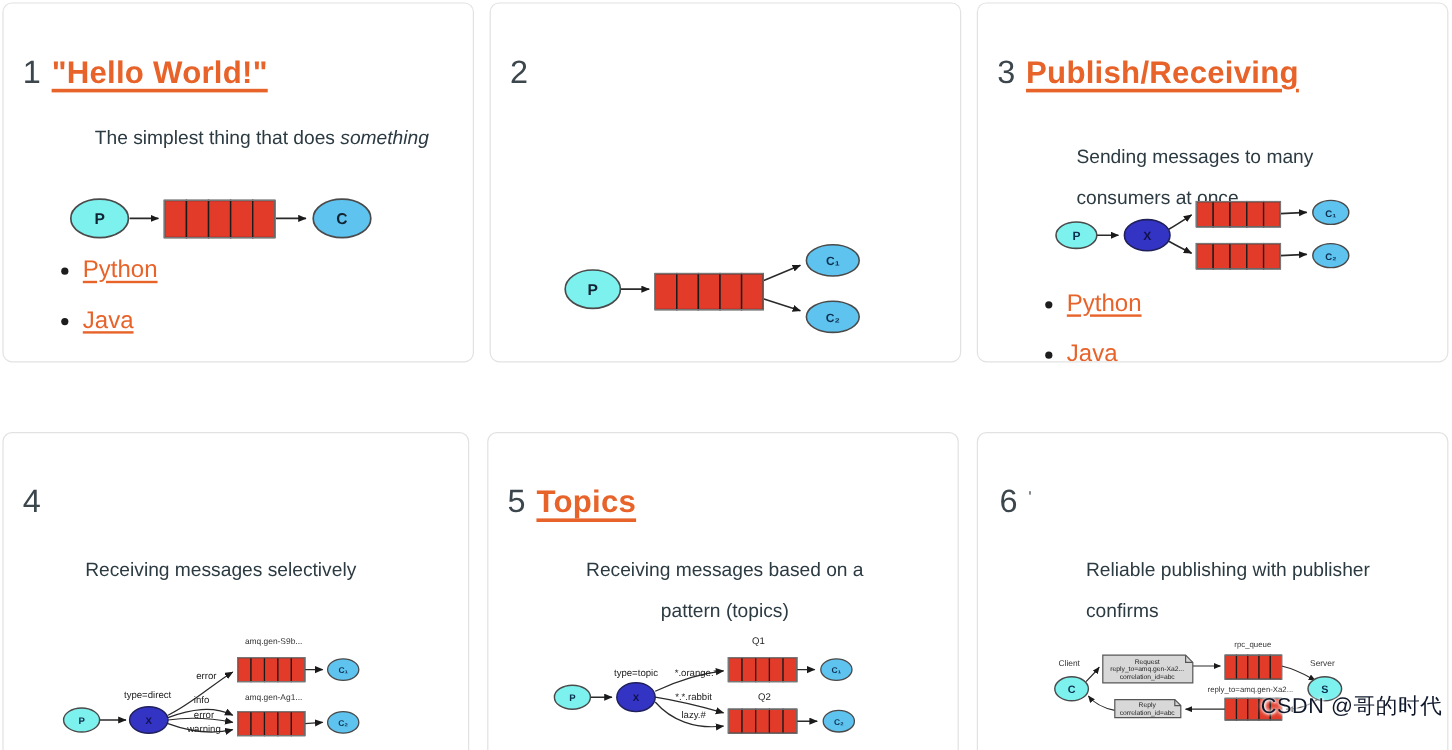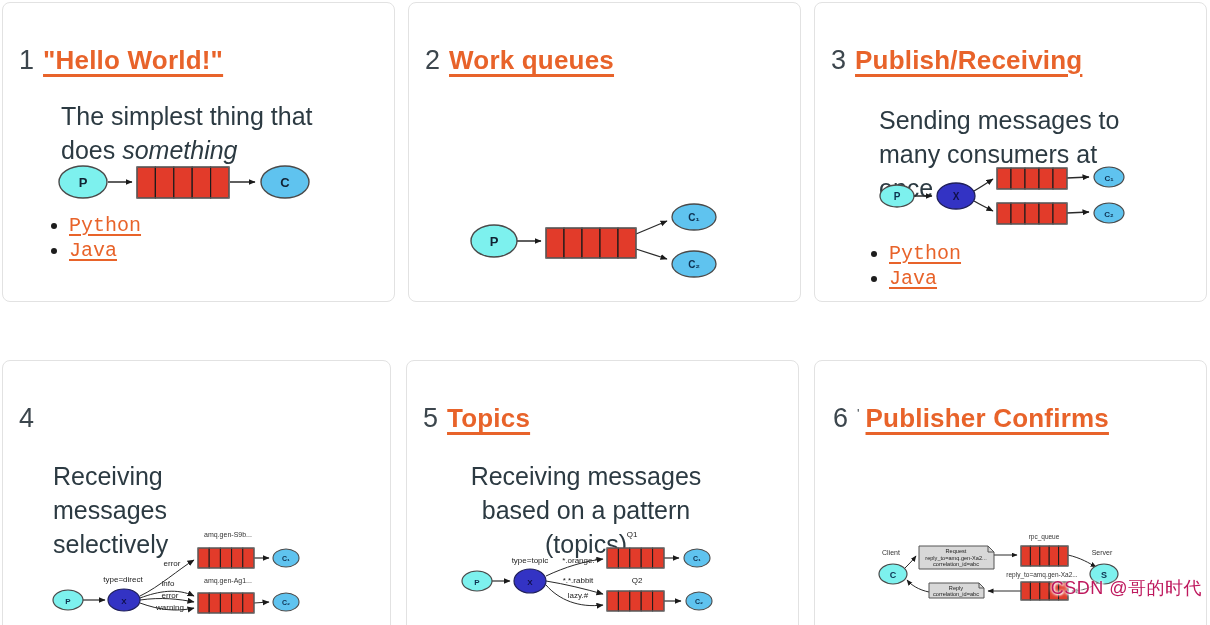--- a/index.html
+++ b/index.html
@@ -15,54 +15,54 @@
   .card.c4 { left:2px;   top:360px; width:389px; }
   .card.c5 { left:406px; top:360px; }
   .card.c6 { left:814px; top:360px; }
 
   .titleline { position:absolute; left:16px; top:42px; display:flex; align-items:baseline; white-space:nowrap; }
   .num { font-size:27px; color:#3c464d; margin-right:9px; font-weight:400; }
   .numtick { font-size:13px; color:#3c464d; margin-right:6px; position:relative; top:-9px; }
   .title { font-size:26px; font-weight:700; color:#e8632a; text-decoration:underline;
     text-decoration-thickness:2.5px; text-underline-offset:5px; letter-spacing:.2px; cursor:pointer; }
 
-  .desc { position:absolute; font-size:25px; line-height:34px; color:#2c3a42; }
+  .desc { position:absolute; font-size:16px; line-height:34px; color:#2c3a42;margin-left:18px; }
   .c1 .desc { left:58px; top:96px; width:285px; }
   .c2 .desc { left:58px; top:96px; width:255px; }
-  .c3 .desc { left:64px; top:100px; width:270px; }
+  .c3 .desc { left:64px; top:112px; width:270px; }
   .c4 .desc { left:50px; top:98px; width:230px; }
   .c5 .desc { left:54px; top:98px; width:250px;text-align:center; }
   .c6 .desc { left:72px; top:98px; width:250px; }
   .desc .ital { font-style:italic; }
   .inline-link, .blink { color:#e8632a; text-decoration:underline;
     text-decoration-thickness:2px; text-underline-offset:3px; cursor:pointer; }
 
   ul.links { position:absolute; list-style:disc; }
   .c1 ul.links { left:44px; top:212px; padding-left:22px; }
   .c3 ul.links { left:52px; top:240px; padding-left:22px; }
-  ul.links li { font-size:20px; color:#1d1d1d; margin-bottom:4px; line-height:21px;font-family:Liberation Mono, monospace; }
+  ul.links li { font-size:20px; color:#1d1d1d; margin-bottom:21px; line-height:21px; }
   .blink { font-size:20px; }
 
   .dia { position:absolute; }
   .c1 .dia { left:36px; top:151px; }
   .c2 .dia { left:30px; top:192px; }
   .c3 .dia { left:54px; top:157px; }
   .c4 .dia { left:26px; top:158px; }
   .c5 .dia { left:20px; top:158px; }
   .c6 .dia { left:44px; top:163px; }
 
   svg text { font-family:"Liberation Sans","DejaVu Sans",sans-serif; }
   .nodeL  { font-size:13px; font-weight:700; fill:#123; text-anchor:middle; }
   .nodeS  { font-size:10px; font-weight:700; fill:#0d3050; text-anchor:middle; }
   .xL     { font-size:10px; font-weight:700; fill:#10104a; text-anchor:middle; }
   .tiny   { font-size:8px;  fill:#222; text-anchor:middle; }
   .tiny2  { font-size:7px;  fill:#333; text-anchor:middle; }
   .micro  { font-size:5.6px; fill:#222; text-anchor:middle; }
 
-  .watermark { position:absolute; right:8px; top:576px; font-size:18px; color:#be185d;
+  .watermark { position:absolute; right:8px; top:576px; font-size:18px; color:#0f172a;
     letter-spacing:.5px; text-shadow:0 0 3px #fff,0 0 4px #fff,1px 1px 2px #fff; }
 </style>
 </head>
 <body>
 
 <div class="page">
 
   <div class="card c1">
     <div class="titleline">
       <span class="num">1</span>
@@ -92,21 +92,20 @@
     </svg>
     <ul class="links">
       <li><a class="blink">Python</a></li>
       <li><a class="blink">Java</a></li>
     </ul>
   </div>
 
   <div class="card c2">
     <div class="titleline">
       <span class="num">2</span>
-      <a class="title">Work queues</a>
     </div>
     <svg class="dia" width="302" height="96" viewBox="0 0 302 96">
       <defs>
           <marker id="ah2" markerWidth="9" markerHeight="8" refX="6.5" refY="3" orient="auto" markerUnits="userSpaceOnUse">
             <path d="M0,0 L7,3 L0,6 z" fill="#1a1a1a"></path>
           </marker>
         </defs>
       <line x1="78" y1="46" x2="102" y2="46" stroke="#2a2a2a" stroke-width="1.4" marker-end="url(#ah2)"></line>
       <line x1="197" y1="39" x2="228" y2="26" stroke="#2a2a2a" stroke-width="1.3" marker-end="url(#ah2)"></line>
       <line x1="197" y1="54" x2="228" y2="64" stroke="#2a2a2a" stroke-width="1.3" marker-end="url(#ah2)"></line>
@@ -275,22 +274,22 @@
       <text x="270" y="42" class="nodeS" style="font-size:7px">C₁</text>
       <ellipse cx="272" cy="82" rx="13" ry="9" fill="#5fc3ef" stroke="#4a4a4a" stroke-width="1.1"></ellipse>
       <text x="272" y="85" class="nodeS" style="font-size:7px">C₂</text>
     </svg>
   </div>
 
   <div class="card c6">
     <div class="titleline" style="left:18px">
       <span class="num">6</span>
       <span class="numtick">'</span>
-      <a class="title">Publisher Confirms</a>
-    </div>
+    </div>
+    <div class="desc">Reliable publishing with publisher confirms</div>
     <svg class="dia" width="352" height="102" viewBox="0 0 352 102">
       <defs>
           <marker id="ah6" markerWidth="8" markerHeight="7" refX="5.5" refY="2.5" orient="auto" markerUnits="userSpaceOnUse">
             <path d="M0,0 L6,2.5 L0,5 z" fill="#1a1a1a"></path>
           </marker>
         </defs>
       <path d="M46,44 C50,40 54,36 57,32" fill="none" stroke="#2a2a2a" stroke-width="1" marker-end="url(#ah6)"></path>
       <line x1="135" y1="31" x2="158" y2="31" stroke="#2a2a2a" stroke-width="1" marker-end="url(#ah6)"></line>
       <path d="M209,31 C222,34 230,39 237,43" fill="none" stroke="#2a2a2a" stroke-width="1" marker-end="url(#ah6)"></path>
       <path d="M240,58 C232,64 222,67 213,67" fill="none" stroke="#2a2a2a" stroke-width="1" marker-end="url(#ah6)"></path>

